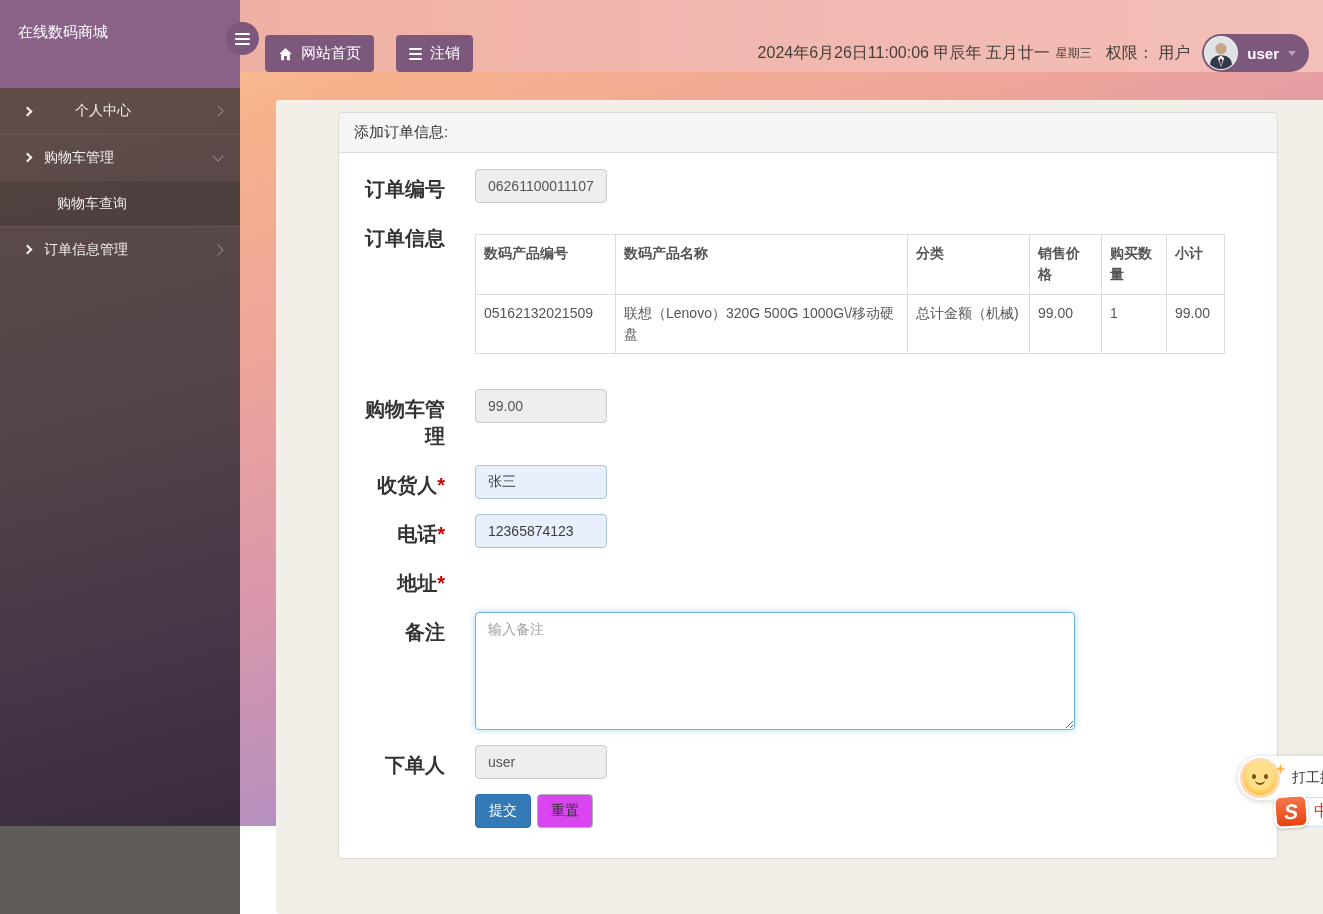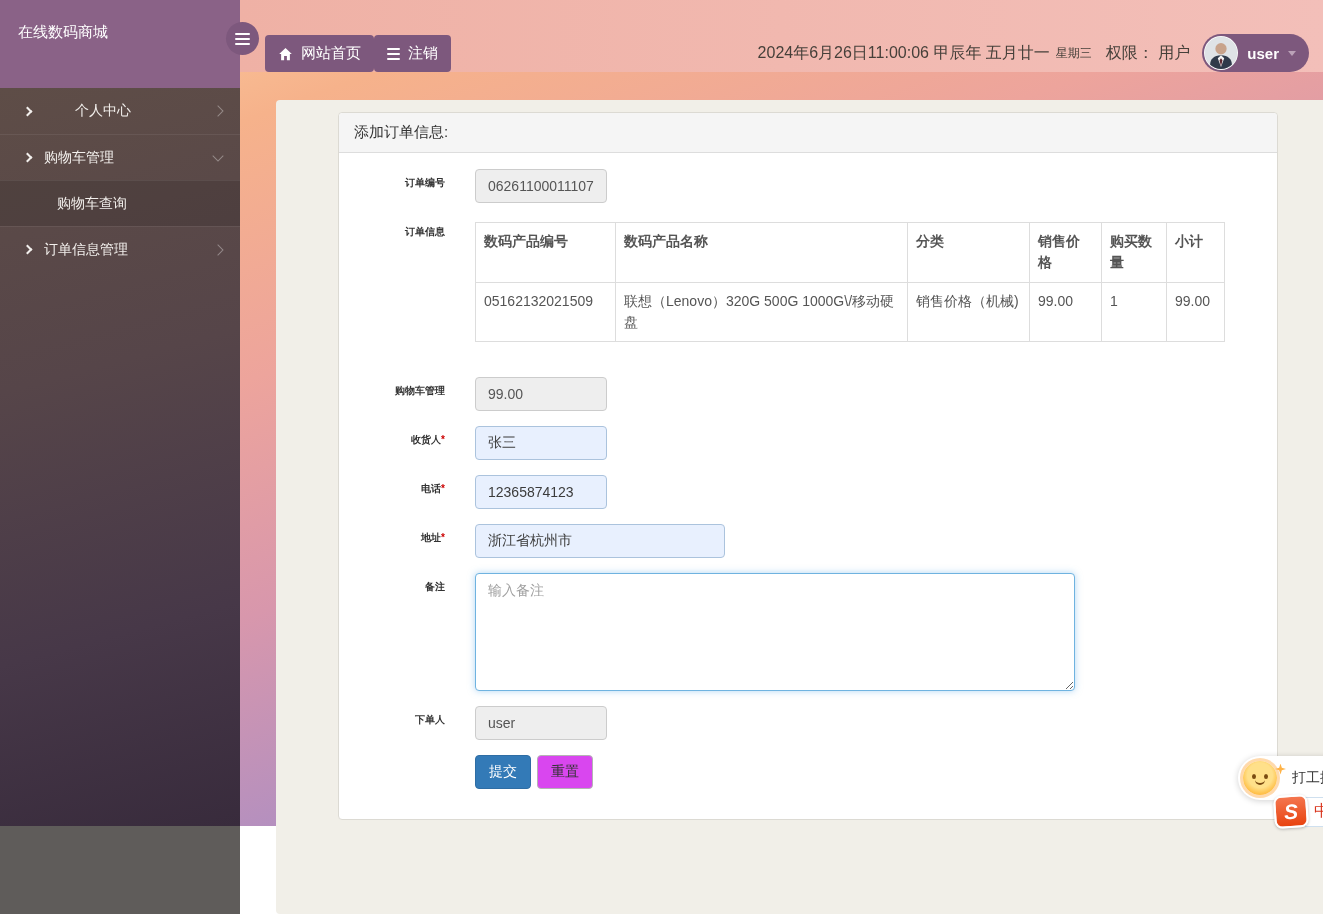--- a/index.html
+++ b/index.html
@@ -27,21 +27,21 @@
     position:absolute; left:226px; top:22px; width:33px; height:33px; border-radius:50%;
     background:#7d587d; z-index:6; display:flex; flex-direction:column; justify-content:center;
     align-items:center; gap:3px; cursor:pointer; border:none;
   }
   .bar { width:15px; height:2px; background:#fff; border-radius:1px; }
   .nav-btn {
     display:inline-flex; align-items:center; gap:8px; background:#7d587d; color:#fff;
     border:none; border-radius:4px; padding:9px 13px; font-size:15px; cursor:pointer;
   }
   .nav-btn.home { margin-left:25px; }
-  .nav-btn.logout { }
+  .nav-btn.logout { margin-left:22px; }
   .nav-btn .bars { display:flex; flex-direction:column; gap:3px; }
   .nav-btn .bars .bar { width:13px; }
   .navbar-right {
     margin-left:auto; display:flex; align-items:center; padding-right:14px;
     color:#46403a; font-size:16px; white-space:nowrap;
   }
   .weekday { font-size:12px; margin-left:6px; }
   .perm { margin-left:14px; }
   .user-pill {
     margin-left:12px; display:flex; align-items:center; gap:9px;
@@ -85,38 +85,38 @@
   }
   .panel-heading {
     background:#f5f5f5; border-bottom:1px solid #ddd; padding:10px 15px;
     font-size:15px; color:#333; border-radius:4px 4px 0 0;
   }
   .panel-body { padding:16px 15px 30px 15px; }
   .form-group { display:flex; margin-bottom:15px; }
   .form-group.table-group { margin-bottom:35px; }
   .control-label {
     width:121px; flex-shrink:0; text-align:right; padding:7px 30px 0 0;
-    font-weight:bold; font-size:10px; color:#333;
+    font-weight:bold; font-size:20px; color:#333;
   }
   .required { color:#cc0000; }
   .form-control {
     height:34px; padding:6px 12px; font-size:14px; color:#555;
     border:1px solid #ccc; border-radius:4px; background:#fff;
     font-family:"Liberation Sans","DejaVu Sans",sans-serif;
   }
   .form-control.readonly { background:#eeeeee; }
   .form-control.autofill { background:#e8f0fe; border-color:#abc3dd; color:#3b3b3b; }
   .w150 { width:132px; } .w250 { width:250px; }
   textarea.form-control {
     width:600px; height:118px; resize:both; padding:8px 12px; color:#555;
     border:1px solid #6fb3e0; box-shadow:0 0 7px rgba(102,175,233,.5);
   }
   textarea.form-control::placeholder { color:#a0a0a0; }
   
-  .order-table { border-collapse:collapse; width:750px; table-layout:fixed; margin-top:4px; }
+  .order-table { border-collapse:collapse; width:750px; table-layout:fixed; margin-top:16px; }
   .order-table th, .order-table td {
     border:1px solid #ddd; padding:8px; font-size:14px; text-align:left;
     vertical-align:top; line-height:1.5; word-break:break-word;
   }
   .order-table th { color:#555; font-weight:bold; height:60px; }
   .order-table td { color:#555; }
   
   .btn { font-size:14px; border-radius:4px; padding:7px 13px; cursor:pointer; }
   .btn-primary { background:#337ab7; border:1px solid #2e6da4; color:#fff; }
   .btn-default { background:#d946ef; border:1px solid #b4b4b4; color:#333; margin-left:6px; }
@@ -258,21 +258,21 @@
               <th>分类</th>
               <th>销售价格</th>
               <th>购买数量</th>
               <th>小计</th>
             </tr>
           </thead>
           <tbody>
             <tr>
               <td>05162132021509</td>
               <td>联想（Lenovo）320G 500G 1000G\/移动硬盘</td>
-              <td>销售价格（机械)</td>
+              <td>总计金额（机械)</td>
               <td>99.00</td>
               <td>1</td>
               <td>99.00</td>
             </tr>
           </tbody>
         </table>
       </div>
 
       <div class="form-group">
         <label class="control-label">购物车管理</label>
@@ -284,21 +284,20 @@
         <input class="form-control autofill w150" value="张三" style="">
       </div>
 
       <div class="form-group">
         <label class="control-label"><span>电话</span><span class="required">*</span></label>
         <input class="form-control autofill w150" value="12365874123" style="">
       </div>
 
       <div class="form-group">
         <label class="control-label"><span>地址</span><span class="required">*</span></label>
-        <input class="form-control autofill w250" value="浙江省杭州市" style="">
       </div>
 
       <div class="form-group">
         <label class="control-label">备注</label>
         <textarea class="form-control" placeholder="输入备注" style=""></textarea>
       </div>
 
       <div class="form-group">
         <label class="control-label">下单人</label>
         <input class="form-control readonly w150" readonly="" value="user" style="">

